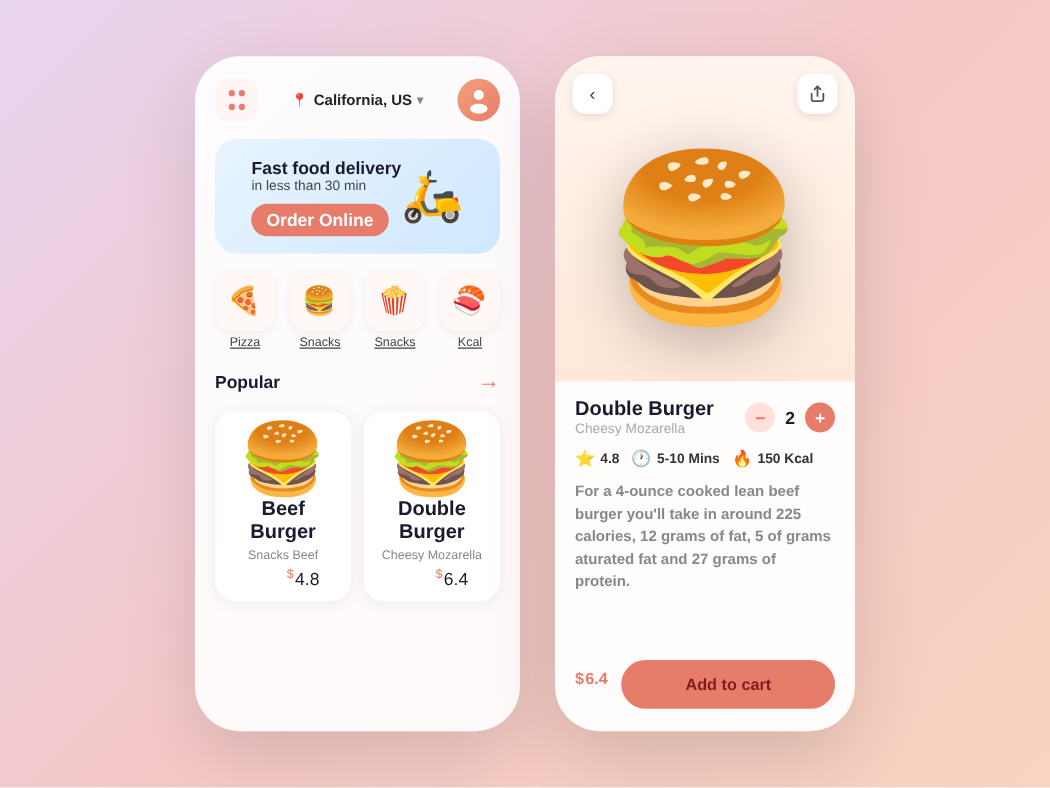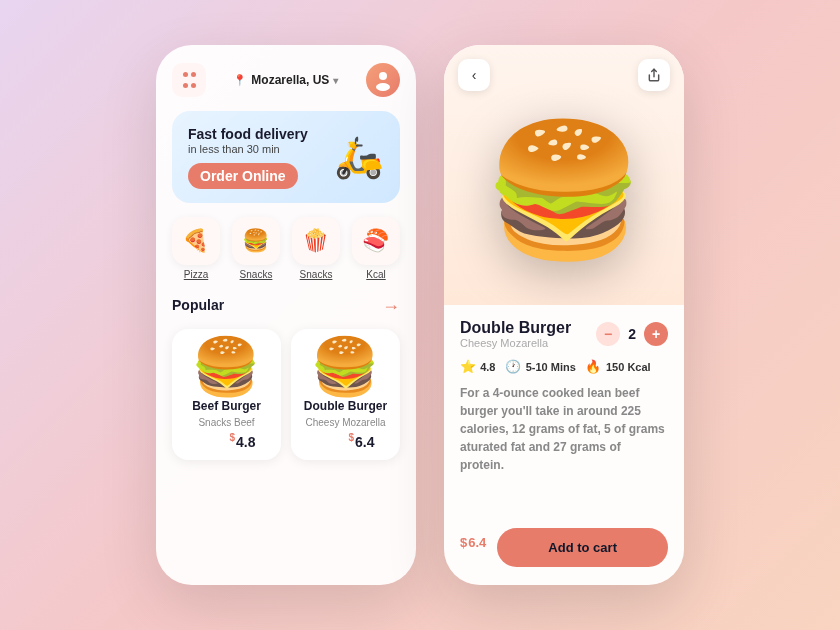--- a/index.html
+++ b/index.html
@@ -87,24 +87,24 @@
       justify-content: center;
       overflow: hidden;
     }
 
     .avatar-circle svg { width: 24px; height: 24px; }
 
     
     .banner {
       background: linear-gradient(135deg, #e8f4ff 0%, #d0e8ff 100%);
       border-radius: 18px;
-      padding: 14px 16px;
-      display: flex;
-      align-items: center;
-      justify-content: space-between;
+      padding: 14px 0;
+      display: flex;
+      align-items: center;
+      justify-content: center;
       position: relative;
       overflow: hidden;
       min-height: 90px;
     }
 
     .banner-text h2 {
       font-size: 14px;
       font-weight: 800;
       color: #1a1a2e;
       line-height: 1.3;
@@ -196,35 +196,35 @@
       padding: 10px;
       flex: 1;
       box-shadow: 0 2px 12px rgba(0,0,0,0.07);
       display: flex;
       flex-direction: column;
       align-items: center;
       gap: 4px;
     }
 
     .food-name {
-      font-size: 12px;
+      font-size: 16px;
       font-weight: 700;
       color: #1a1a2e;
       text-align: center;
     }
 
     .food-sub {
       font-size: 10px;
       color: #888;
       text-align: center;
     }
 
     .food-price {
       font-size: 14px;
-      font-weight: 700;
+      font-weight: 400;
       color: #1a1a2e;
       margin-left: 32px;
     }
 
     .food-price span {
       font-size: 10px;
       color: #e87c6a;
       vertical-align: super;
       margin-right: 1px;
     }
@@ -387,21 +387,21 @@
 
     .detail-price span {
       font-size: 13px;
       color: #e87c6a;
       vertical-align: super;
       margin-right: 1px;
     }
 
     .add-to-cart-btn {
       background: #e87c6a;
-      color: #0f172a;
+      color: #7f1d1d;
       border: none;
       border-radius: 24px;
       padding: 12px 24px;
       font-size: 13px;
       font-weight: 700;
       cursor: pointer;
       flex: 1;
     }
   </style>
 </head>
@@ -413,21 +413,21 @@
 
     <div class="phone-header">
       <div class="menu-dots">
         <span></span>
           <span></span>
           <span></span>
           <span></span>
       </div>
       <div class="location-badge">
         <span class="pin-icon">📍</span>
-        <span>Mozarella, US</span>
+        <span>California, US</span>
         <span class="chevron-icon">▾</span>
       </div>
       <div class="avatar-circle">
         <svg viewBox="0 0 24 24" fill="white">
           <circle cx="12" cy="8" r="4"></circle>
           <ellipse cx="12" cy="19" rx="7" ry="4"></ellipse>
         </svg>
       </div>
     </div>
 

